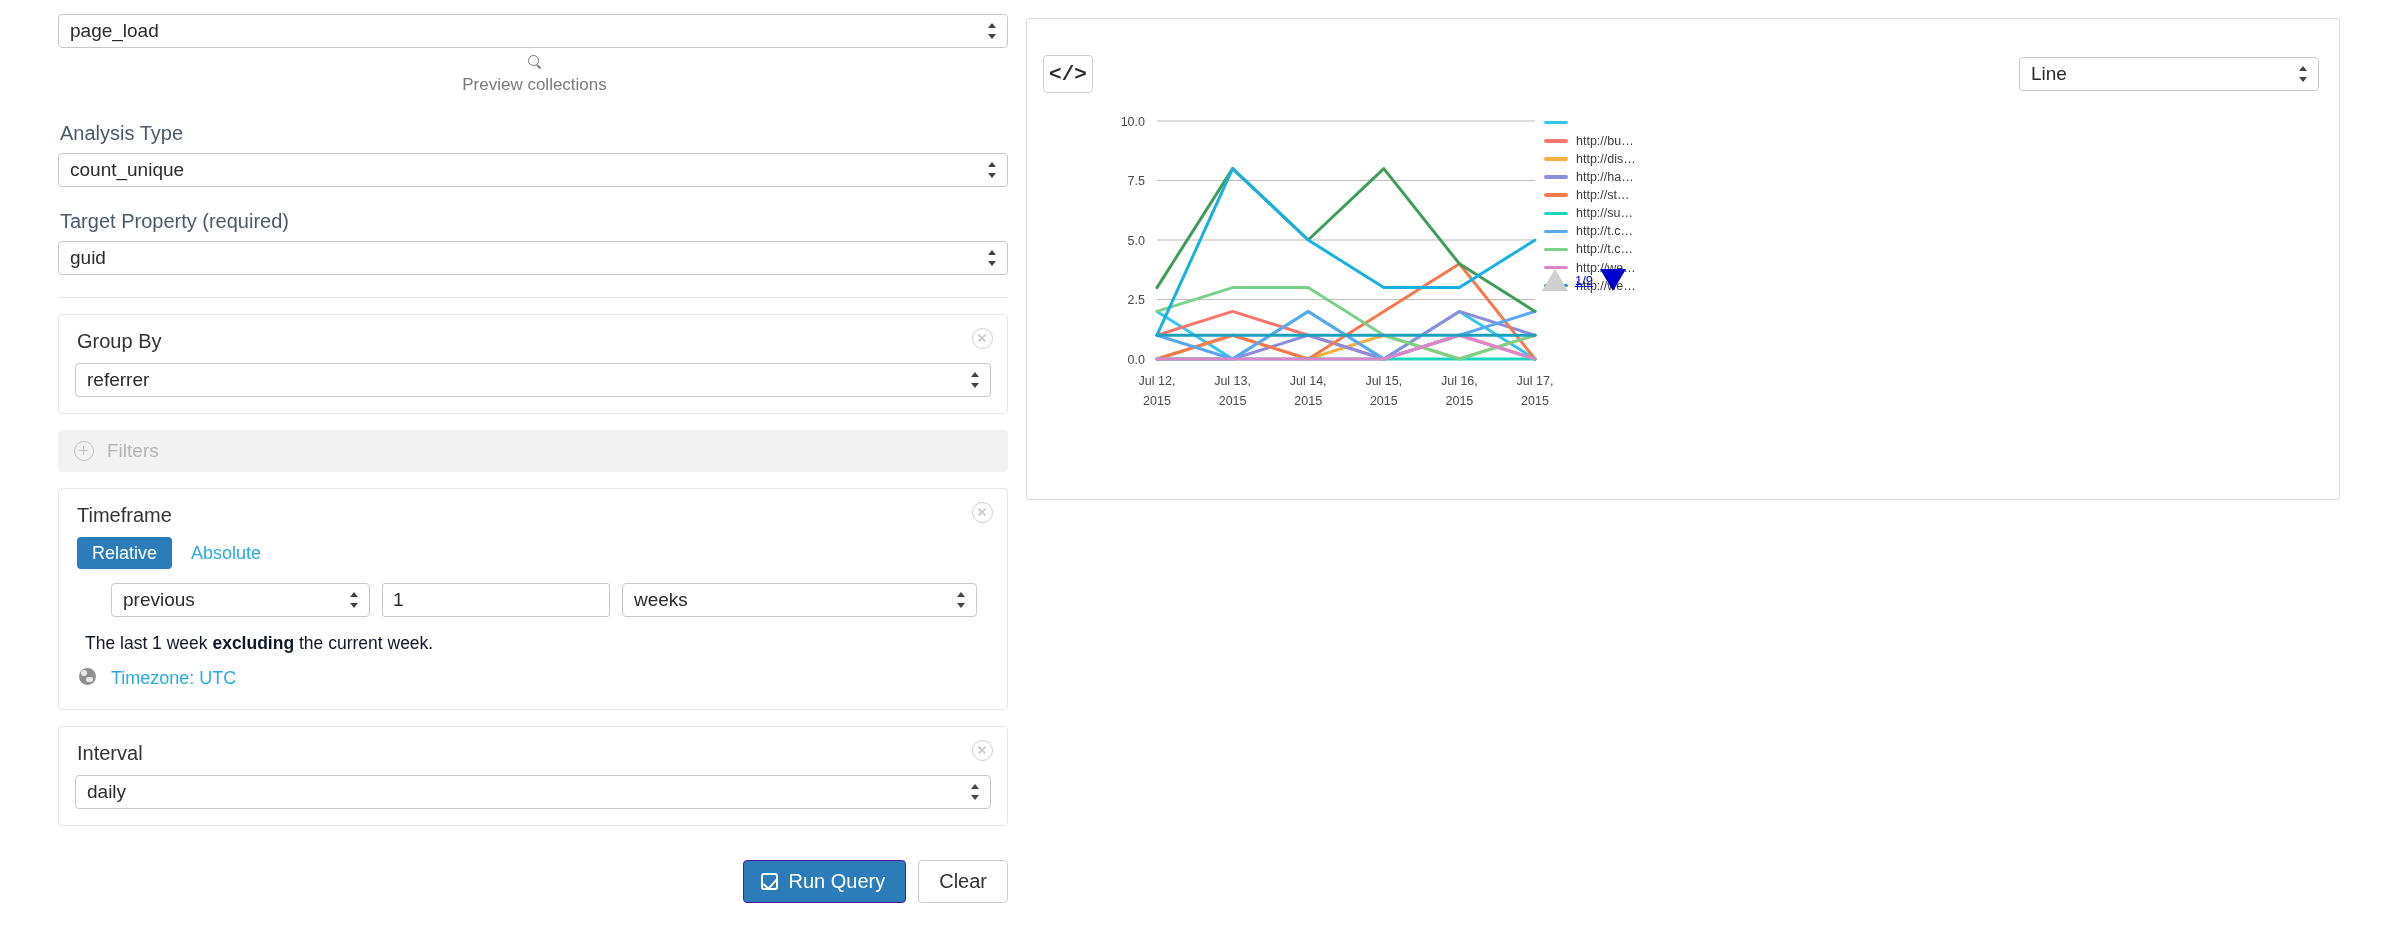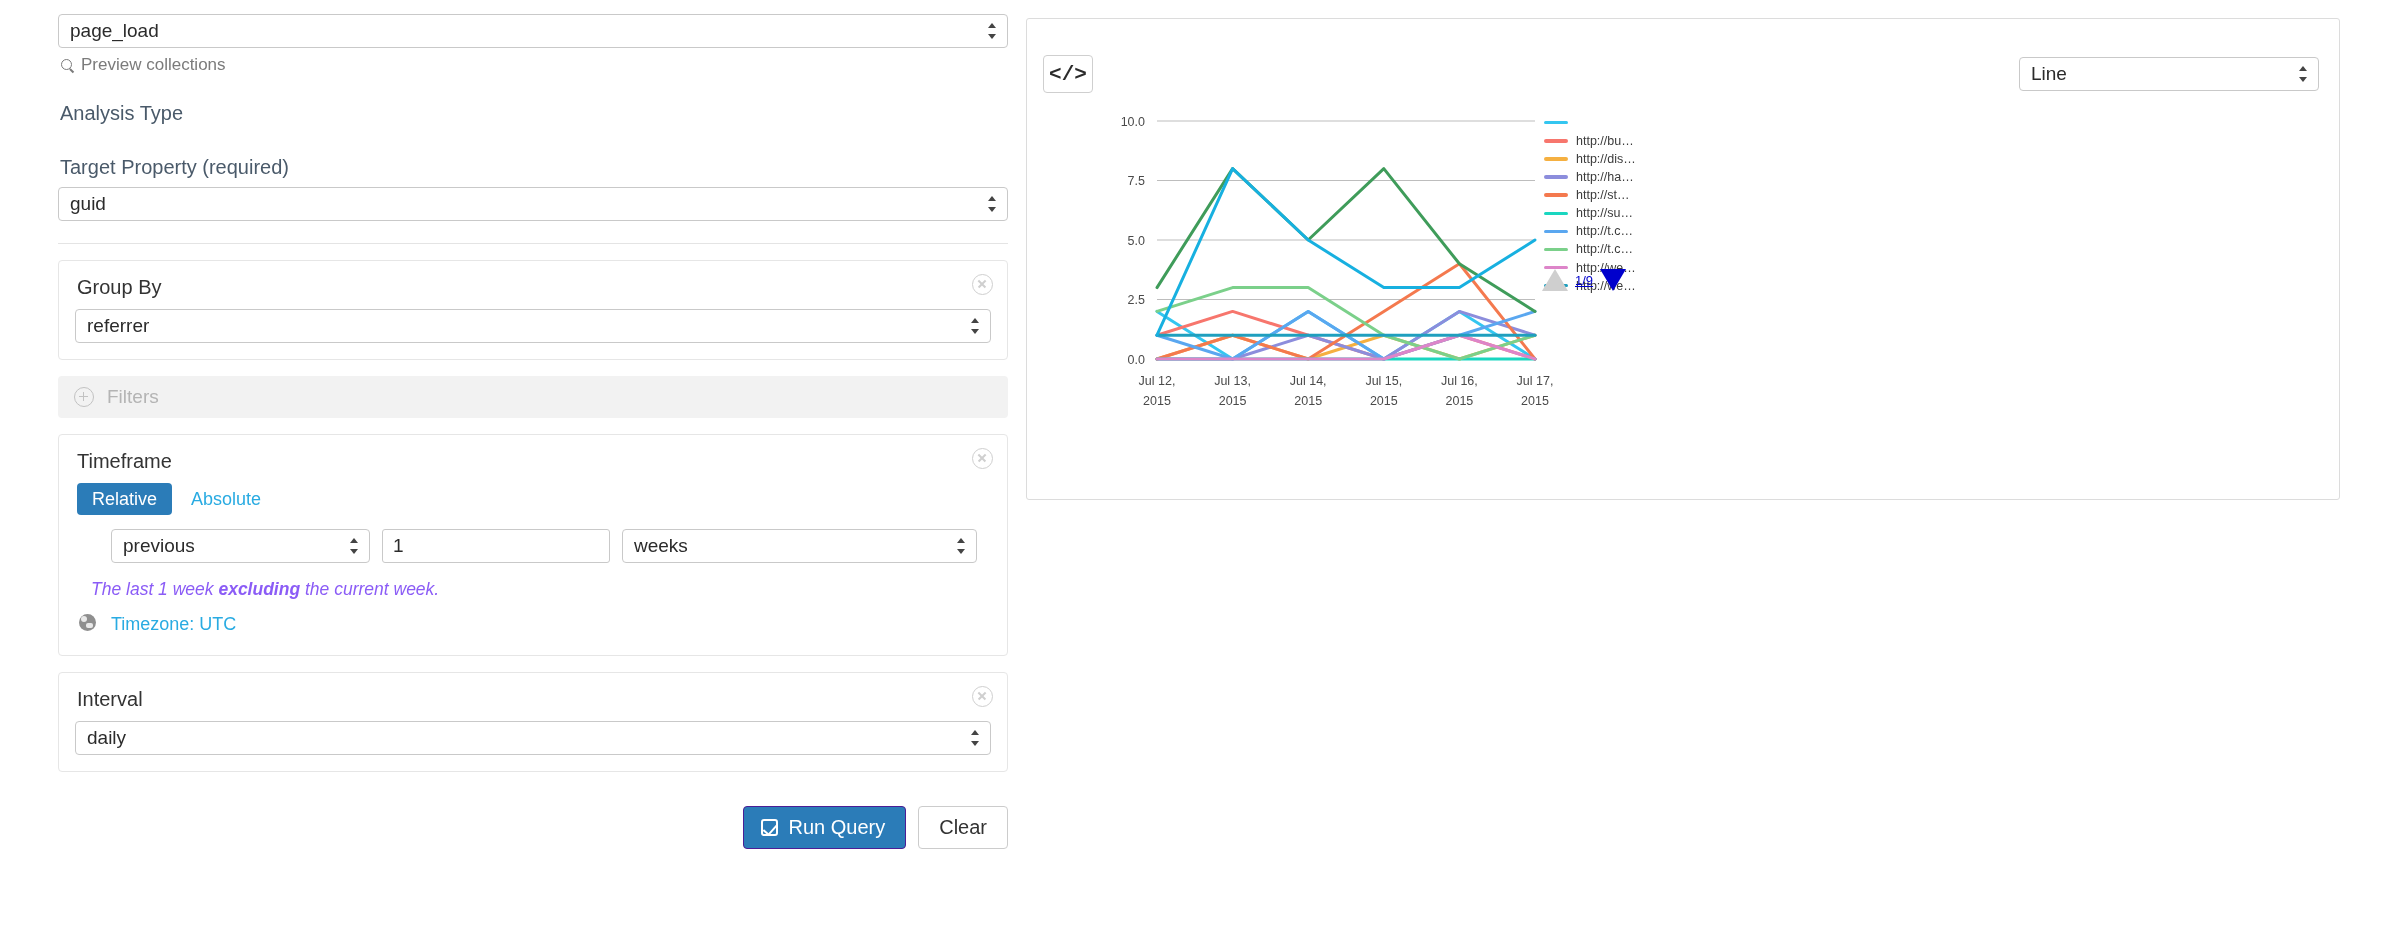--- a/index.html
+++ b/index.html
@@ -56,20 +56,21 @@
   }
   .spin .up { top: 2px; border-bottom: 5.5px solid #444; }
   .spin .dn { bottom: 2px; border-top: 5.5px solid #444; }
 
   .preview-row {
     display: flex; align-items: center; gap: 7px;
     margin: 7px 0 0 3px;
     font-size: 17px;
     color: #7b7b7b;
     cursor: pointer;
+    flex-direction: column;
   }
   .mag {
     display:inline-block; position:relative;
     width: 13px; height: 13px;
   }
   .mag::before {
     content:""; position:absolute; left:0; top:0;
     width: 9px; height: 9px; border: 1.8px solid #7b7b7b;
     border-radius: 50%;
   }
@@ -166,23 +167,22 @@
     font-family: "Liberation Sans", "DejaVu Sans", sans-serif;
     color: #2b2b2b;
     border: 1px solid #c9c9c9;
     border-radius: 3px;
     background: #fff;
     outline: none;
   }
 
   .tf-note {
     font-size: 17.5px;
-    font-style: italic;
-    color: #8b5cf6;
-    margin: 16px 0 0 16px;
+    color: #0f172a;
+    margin: 16px 0 0 10px;
   }
   .tf-note b { font-weight: bold; }
 
   .tz-row {
     display: flex; align-items: flex-start; gap: 15px;
     margin: 14px 0 4px 4px;
     cursor: pointer;
   }
   .globe {
     width: 17px; height: 17px; border-radius: 50%;
@@ -333,20 +333,27 @@
       <div class="preview-row">
         <span class="mag"></span>
         <span>Preview collections</span>
       </div>
     </div>
 
     <div class="gap-a"></div>
 
     <div>
       <div class="field-label">Analysis Type</div>
+      <div class="select-wrap">
+        <span class="fake-select">count_unique</span>
+        <span class="spin">
+          <span class="up"></span>
+            <span class="dn"></span>
+        </span>
+      </div>
     </div>
 
     <div class="gap-b"></div>
 
     <div>
       <div class="field-label">Target Property (required)</div>
       <div class="select-wrap">
         <span class="fake-select">guid</span>
         <span class="spin">
           <span class="up"></span>

